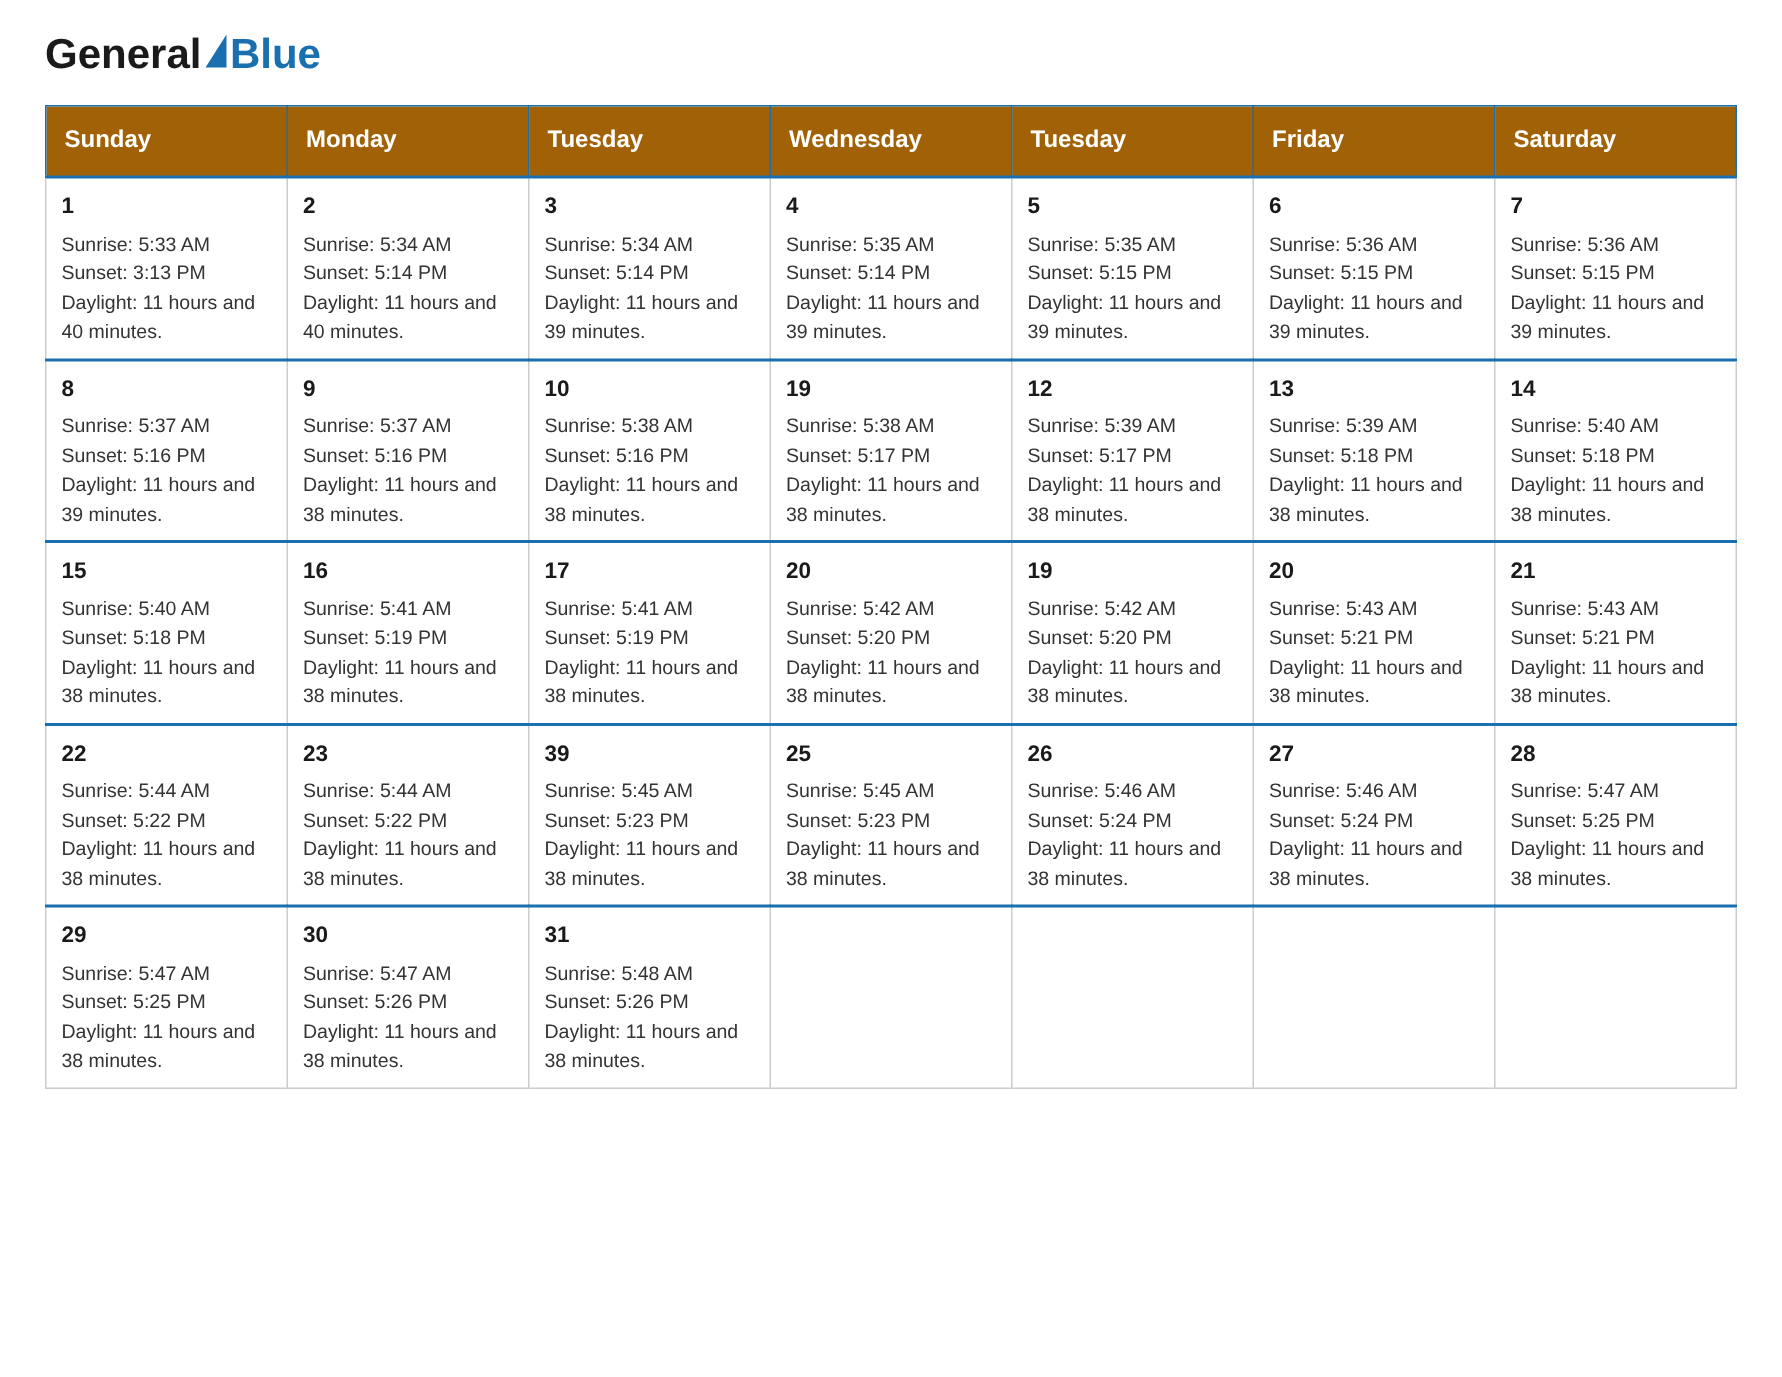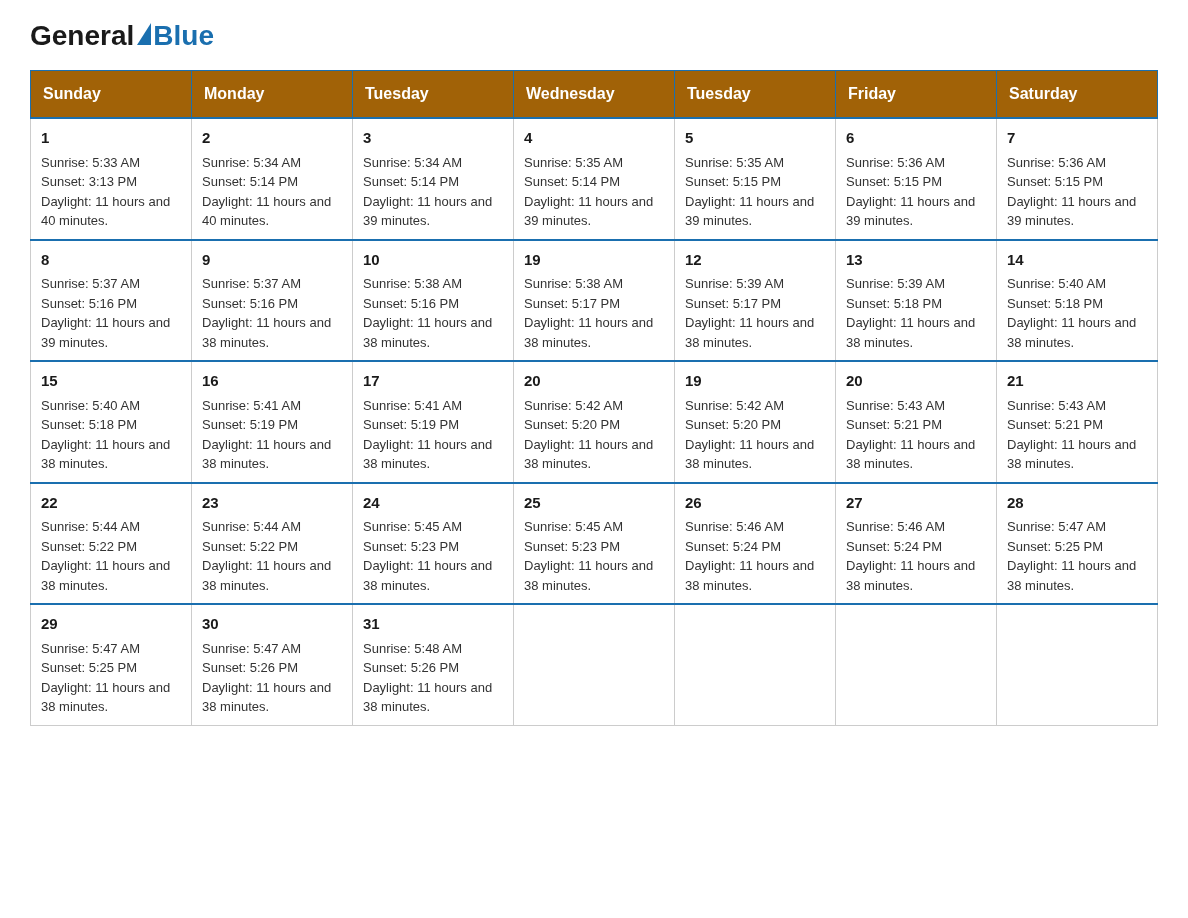--- a/index.html
+++ b/index.html
@@ -265,21 +265,21 @@
         <span>Sunset: 5:22 PM</span><br>
         <span>Daylight: 11 hours and 38 minutes.</span>
       </td>
         <td>
         <span class="day-num">23</span>
         <span>Sunrise: 5:44 AM</span><br>
         <span>Sunset: 5:22 PM</span><br>
         <span>Daylight: 11 hours and 38 minutes.</span>
       </td>
         <td>
-        <span class="day-num">24</span>
+        <span class="day-num">39</span>
         <span>Sunrise: 5:45 AM</span><br>
         <span>Sunset: 5:23 PM</span><br>
         <span>Daylight: 11 hours and 38 minutes.</span>
       </td>
         <td>
         <span class="day-num">25</span>
         <span>Sunrise: 5:45 AM</span><br>
         <span>Sunset: 5:23 PM</span><br>
         <span>Daylight: 11 hours and 38 minutes.</span>
       </td>

